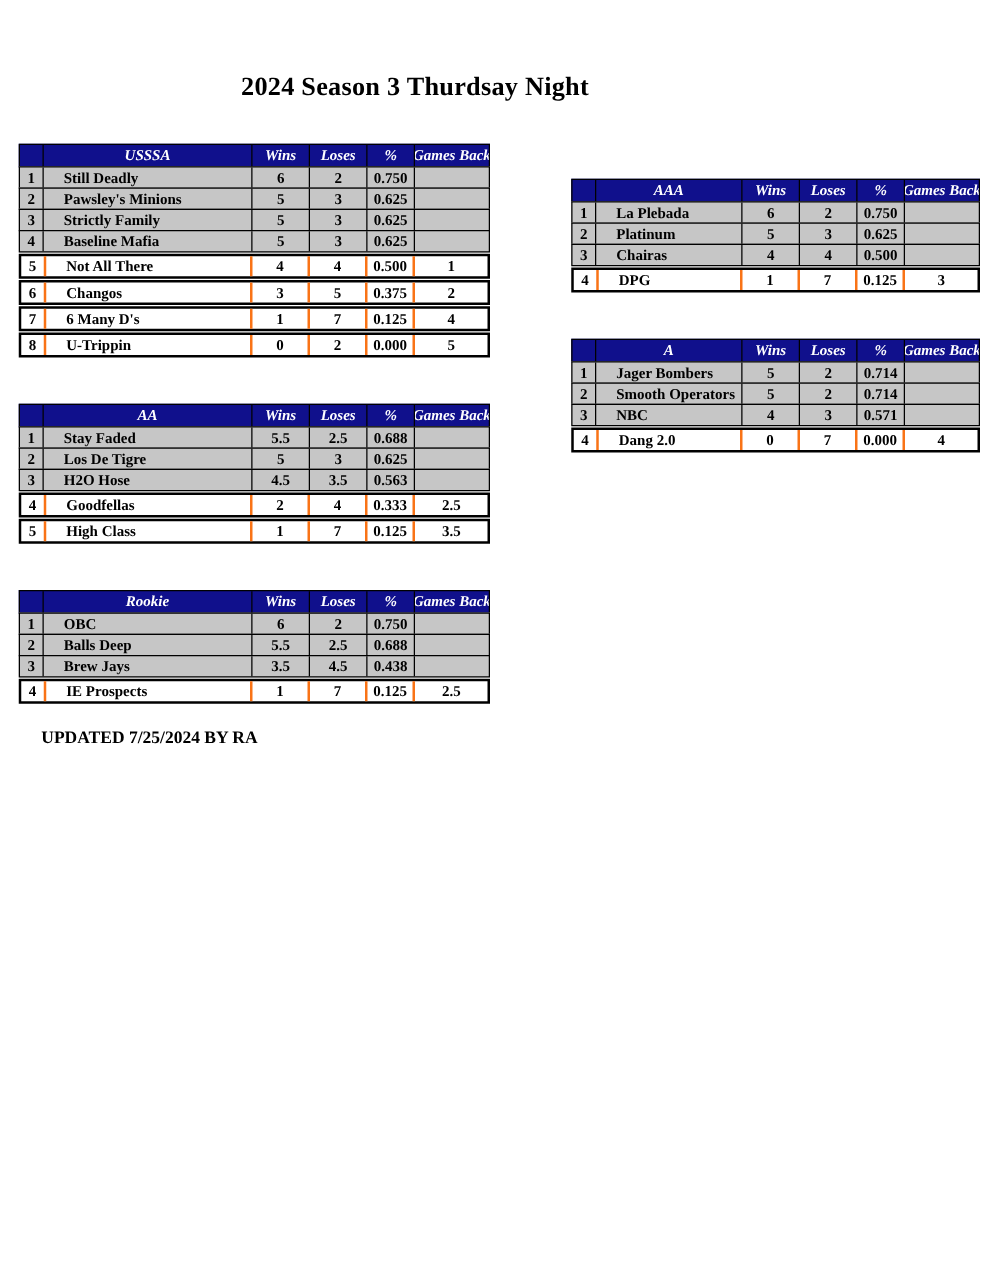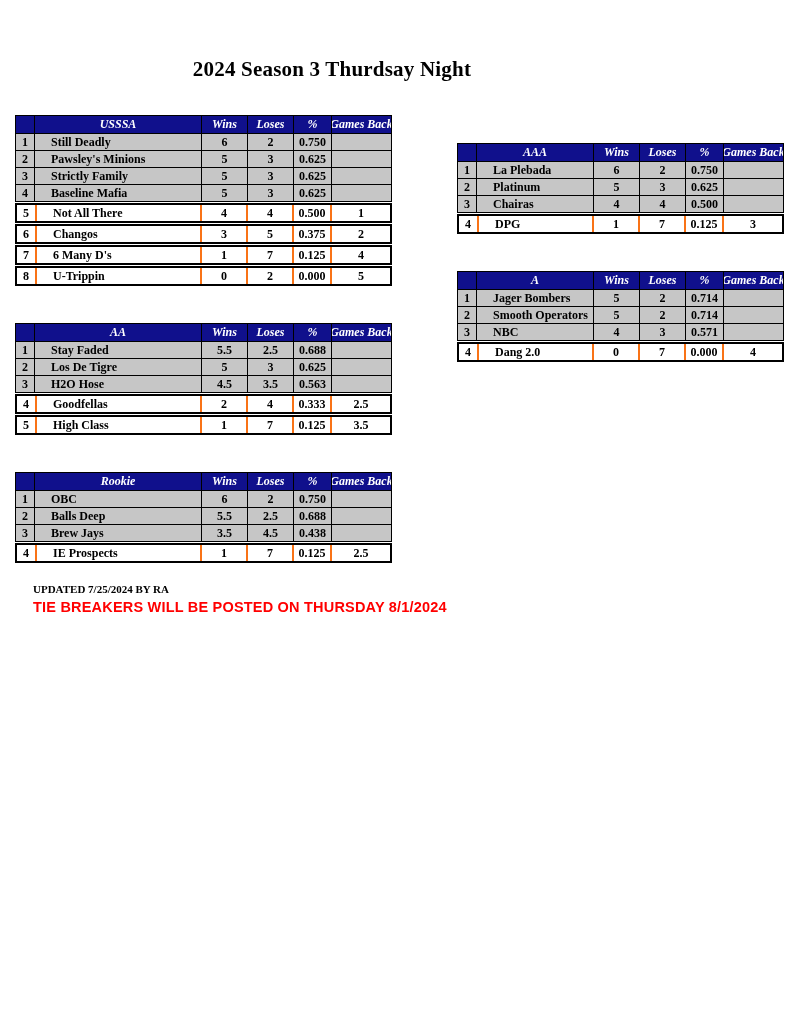--- a/index.html
+++ b/index.html
@@ -30,21 +30,21 @@
   .white-row{background:#FFFFFF;border:2px solid #000;height:20px;margin-top:1px;}
   .white-row .cell{border-left:2px solid #f97316;}
   .white-row .cell:first-child{border-left:none;}
   .c-rank{width:18px;flex:none;}
   .c-team{flex:1;justify-content:flex-start;padding-left:16px;}
   .header-row .c-team{justify-content:center;padding-left:0;}
   .c-wins,.c-loses{width:46px;flex:none;}
   .c-pct{width:38px;flex:none;}
   .c-gb{width:60px;flex:none;}
   .footer{position:absolute;left:33px;top:583px;}
-  .updated-note{font-family:"Liberation Serif",serif;font-weight:bold;font-size:11px;color:#000;}
+  .updated-note{font-family:"Liberation Serif",serif;font-weight:bold;font-size:14px;color:#000;}
   .tiebreaker-note{font-family:"Liberation Sans",sans-serif;font-weight:bold;font-size:14.5px;color:#FF0000;margin-top:4px;letter-spacing:0.2px;}
 </style>
 </head>
 <body>
 
 <div class="page-title">2024 Season 3 Thurdsay Night</div>
 
 <div class="columns">
   <div class="col-left" id="col-left">
       <div class="standings-table">
@@ -297,14 +297,13 @@
           <div class="cell c-loses">7</div>
           <div class="cell c-pct">0.000</div>
           <div class="cell c-gb">4</div>
         </div>
       </div>
     </div>
 </div>
 
 <div class="footer">
   <div class="updated-note">UPDATED 7/25/2024 BY RA</div>
-  <div class="tiebreaker-note">TIE BREAKERS WILL BE POSTED ON THURSDAY 8/1/2024</div>
 </div>
 
 </body></html>

